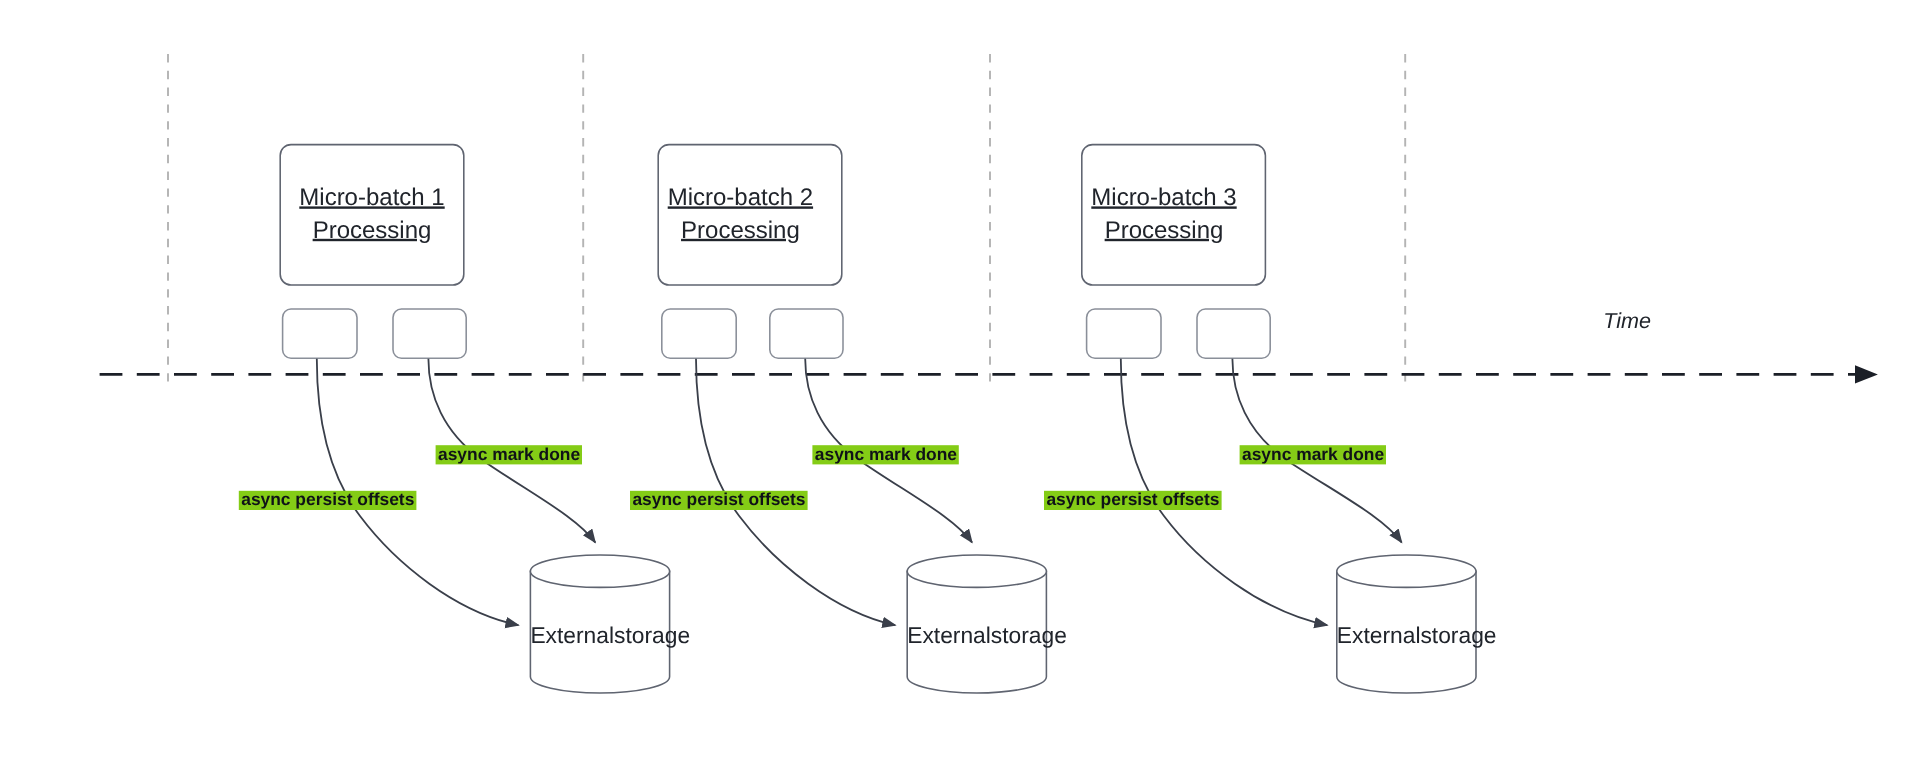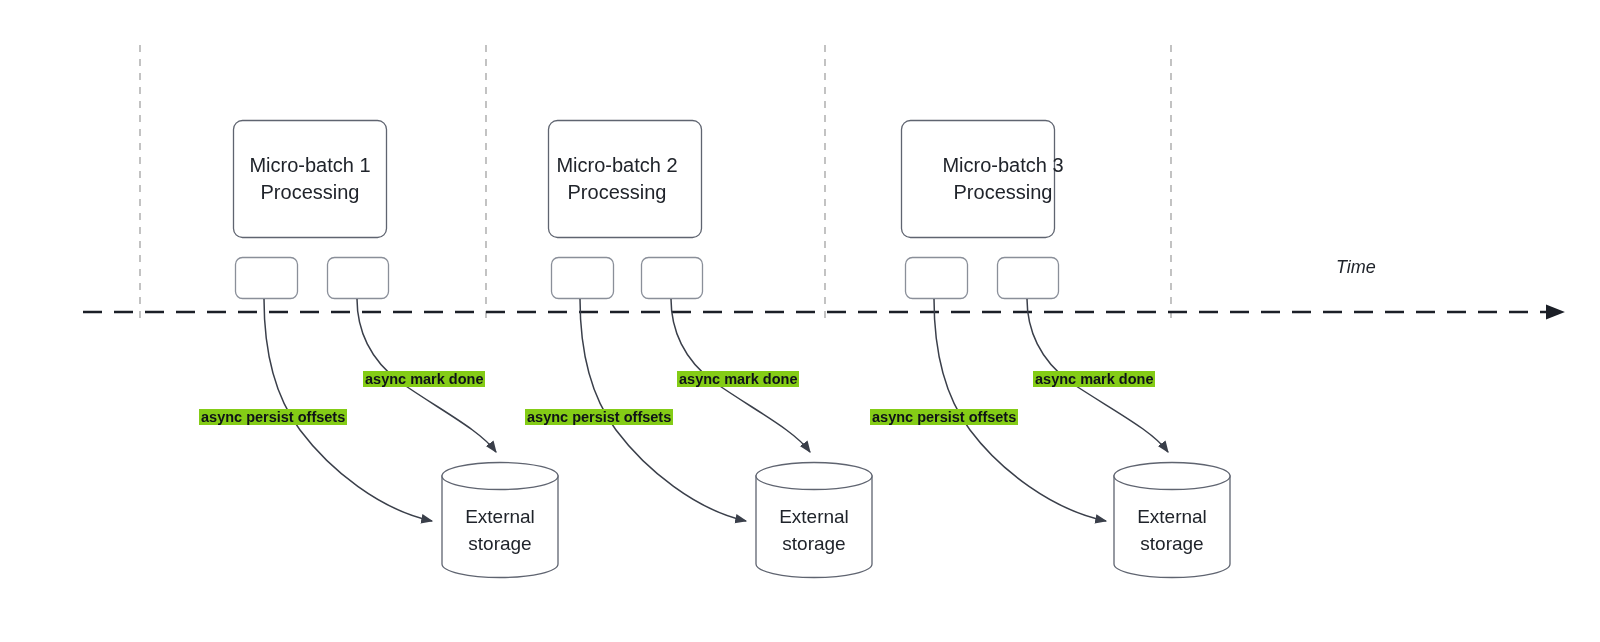--- a/index.html
+++ b/index.html
@@ -3,25 +3,25 @@
 <meta charset="utf-8">
 <style>
   html,body{margin:0;padding:0;background:#ffffff;}
   body{width:1600px;height:642px;position:relative;overflow:hidden;
        font-family:"Liberation Sans","DejaVu Sans",sans-serif;}
   #canvas{position:absolute;left:0;top:0;width:1600px;height:642px;}
   .batch-label{
     position:absolute;display:flex;flex-direction:column;
     align-items:center;justify-content:center;
     font-size:20px;line-height:27px;color:#20242b;
-    text-align:center;pointer-events:none;
+    text-align:center;pointer-events:none;text-decoration:underline;
   }
   .store-label{
-    position:absolute;display:flex;flex-direction:column;
-    align-items:center;justify-content:center;
+    position:absolute;display:flex;flex-direction:row;
+    align-items:center;
     font-size:19px;line-height:27px;color:#20242b;
     text-align:center;pointer-events:none;
   }
   .edge-label{
     position:absolute;font-size:14.5px;font-weight:bold;
     color:#0f1217;white-space:nowrap;
     background:#84cc16;padding:0 2px;
   }
   .time-label{
     position:absolute;font-size:18px;color:#20242b;white-space:nowrap;font-style:italic;
@@ -100,21 +100,21 @@
 
   
   <div class="batch-label" style="left:233px;top:120px;width:154px;height:118px;">
     <span>Micro-batch 1</span>
     <span>Processing</span>
   </div>
   <div class="batch-label" style="left:548px;top:120px;width:138px;height:118px;">
     <span>Micro-batch 2</span>
     <span>Processing</span>
   </div>
-  <div class="batch-label" style="left:901px;top:120px;width:138px;height:118px;padding-left:33px;">
+  <div class="batch-label" style="left:901px;top:120px;width:138px;height:118px;">
     <span>Micro-batch 3</span>
     <span>Processing</span>
   </div>
 
   
   <div class="store-label" style="left:442px;top:492px;width:116px;height:76px;">
     <span>External</span>
     <span>storage</span>
   </div>
   <div class="store-label" style="left:756px;top:492px;width:116px;height:76px;">

